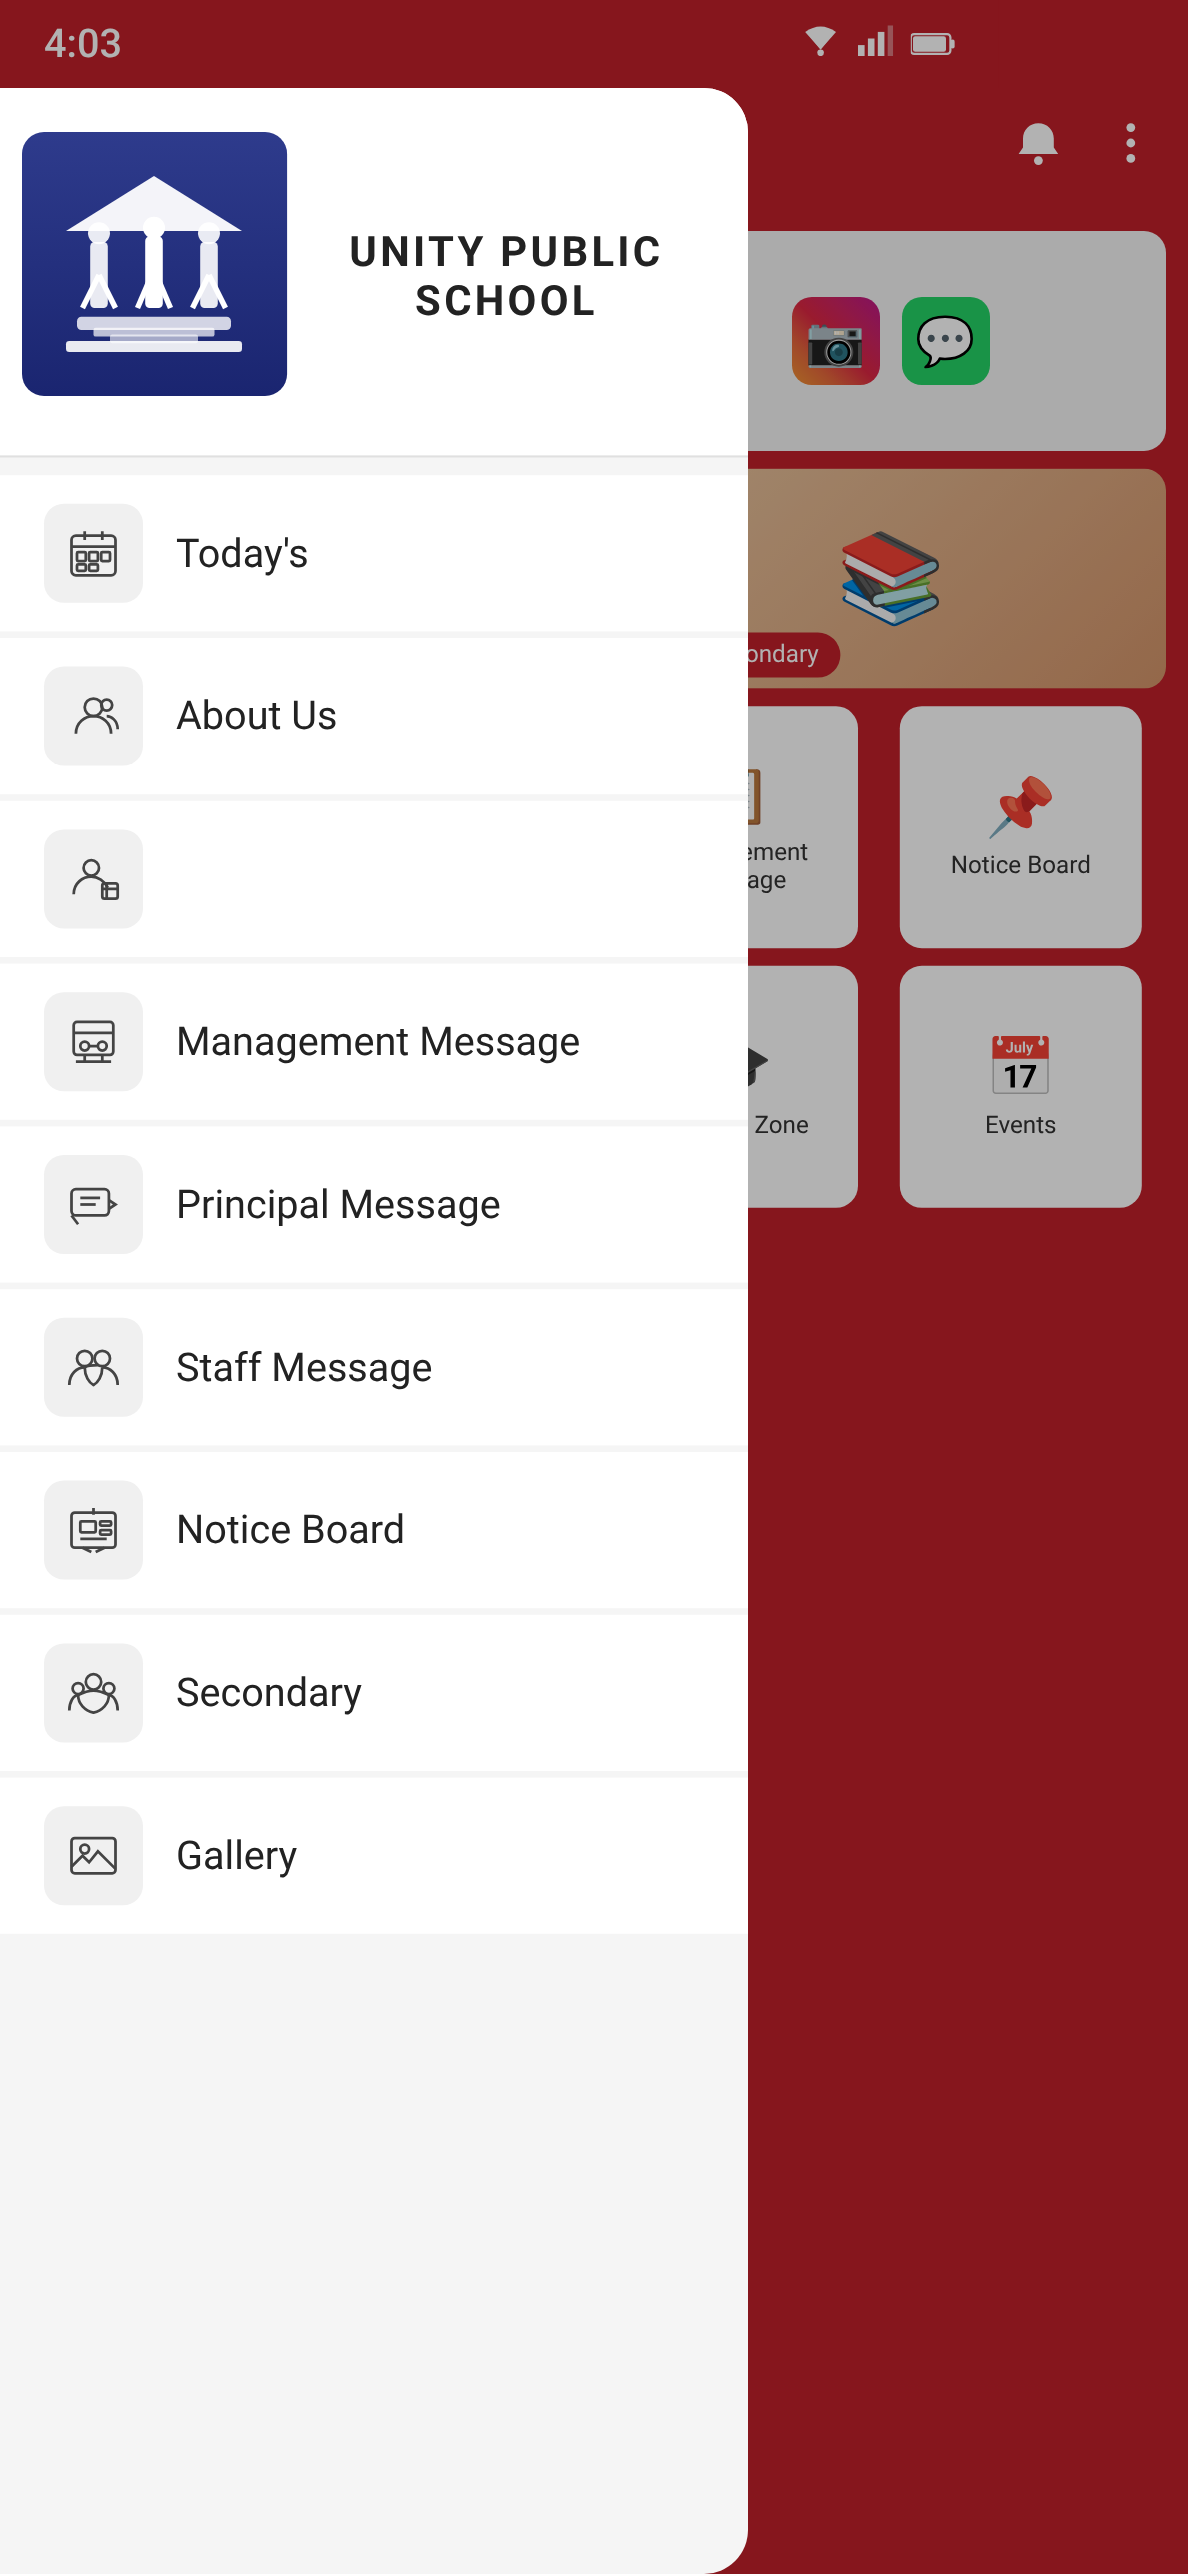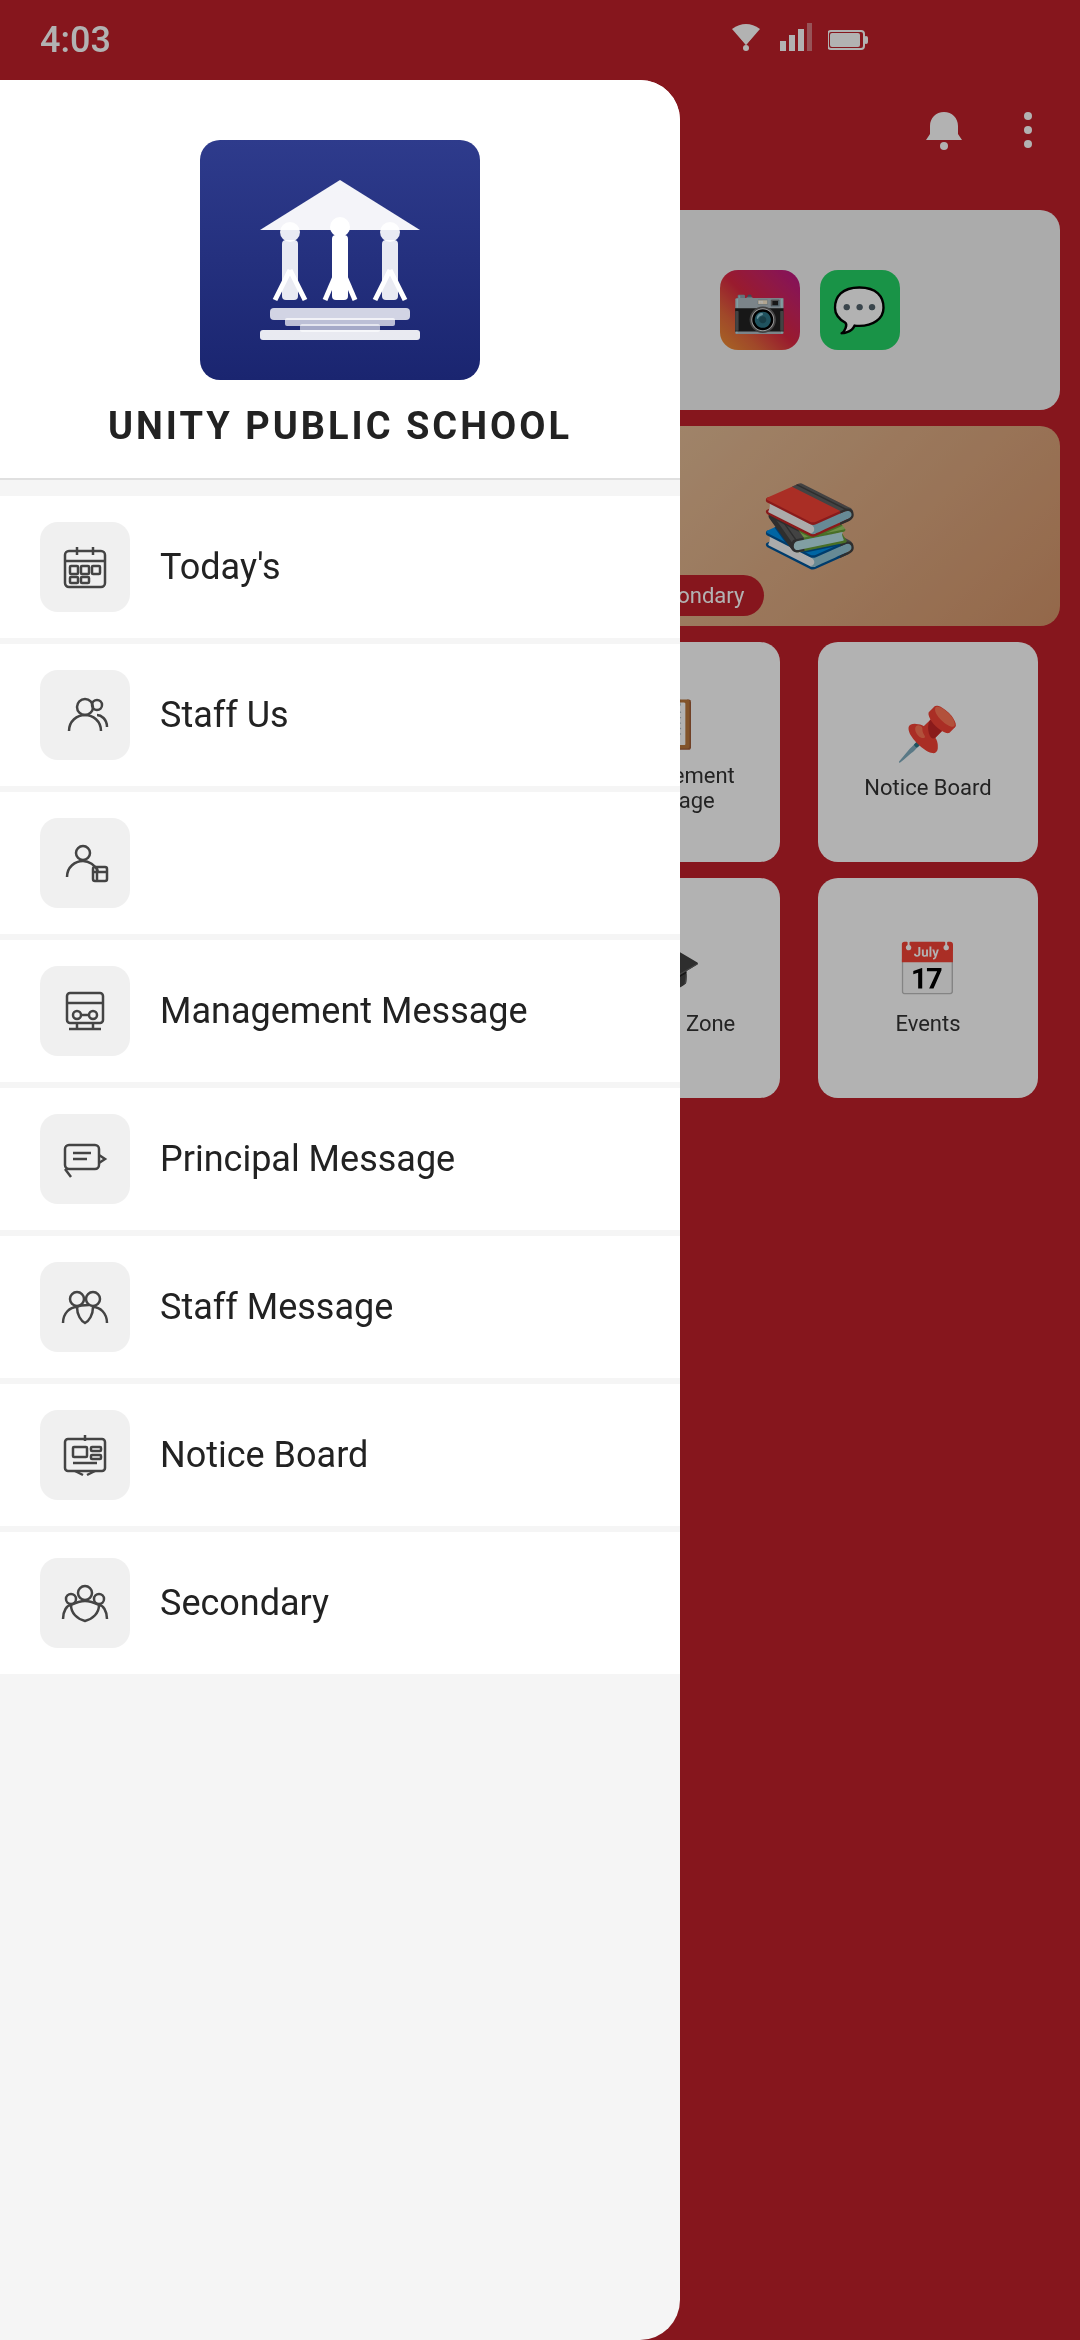--- a/index.html
+++ b/index.html
@@ -182,23 +182,23 @@
       z-index: 30;
       overflow: hidden;
       display: flex;
       flex-direction: column;
     }
 
     
     .drawer-header {
       background: white;
       display: flex;
-      flex-direction: column;
-      align-items: center;
-      padding: 60px 20px 30px;
+      flex-direction: row;
+      align-items: center;
+      padding: 40px 20px 30px;
       border-bottom: 2px solid #e0e0e0;
     }
     .school-logo {
       width: 280px;
       height: 240px;
       background: linear-gradient(180deg, #2e3b8c 0%, #1a2570 100%);
       border-radius: 20px;
       display: flex;
       align-items: center;
       justify-content: center;
@@ -399,21 +399,21 @@
 
     <div class="menu-item">
       <div class="menu-icon-wrap">
         <svg class="icon-svg" viewBox="0 0 48 48" fill="none" stroke="#444" stroke-width="2.5">
           <circle cx="24" cy="16" r="8"></circle>
           <path d="M8 40 C8 30 16 24 24 24 C32 24 40 30 40 40"></path>
           <circle cx="36" cy="14" r="5"></circle>
           <path d="M36 24 C40 24 46 28 46 36"></path>
         </svg>
       </div>
-      <span class="menu-label">Staff Us</span>
+      <span class="menu-label">About Us</span>
     </div>
 
     <div class="menu-item">
       <div class="menu-icon-wrap">
         <svg class="icon-svg" viewBox="0 0 48 48" fill="none" stroke="#444" stroke-width="2.5">
           <circle cx="22" cy="14" r="7"></circle>
           <path d="M6 38 C6 28 14 22 22 22 C28 22 34 26 37 32"></path>
           <rect x="32" y="28" width="14" height="14" rx="2"></rect>
           <line x1="32" y1="33" x2="46" y2="33"></line>
           <line x1="36" y1="28" x2="36" y2="42"></line>
@@ -489,15 +489,25 @@
           <circle cx="38" cy="20" r="5"></circle>
           <path d="M2 40 C2 32 6 26 10 26"></path>
           <path d="M46 40 C46 32 42 26 38 26"></path>
           <path d="M10 26 C14 24 18 22 24 22 C30 22 34 24 38 26"></path>
           <path d="M10 26 C10 34 16 40 24 42 C32 40 38 34 38 26"></path>
         </svg>
       </div>
       <span class="menu-label">Secondary</span>
     </div>
 
+    <div class="menu-item">
+      <div class="menu-icon-wrap">
+        <svg class="icon-svg" viewBox="0 0 48 48" fill="none" stroke="#444" stroke-width="2.5">
+          <rect x="4" y="8" width="40" height="32" rx="3"></rect>
+          <circle cx="16" cy="18" r="4"></circle>
+          <path d="M4 34 L14 24 L20 30 L28 20 L44 36"></path>
+        </svg>
+      </div>
+      <span class="menu-label">Gallery</span>
+    </div>
 
   </div>
 </div>
 
 </body></html>

